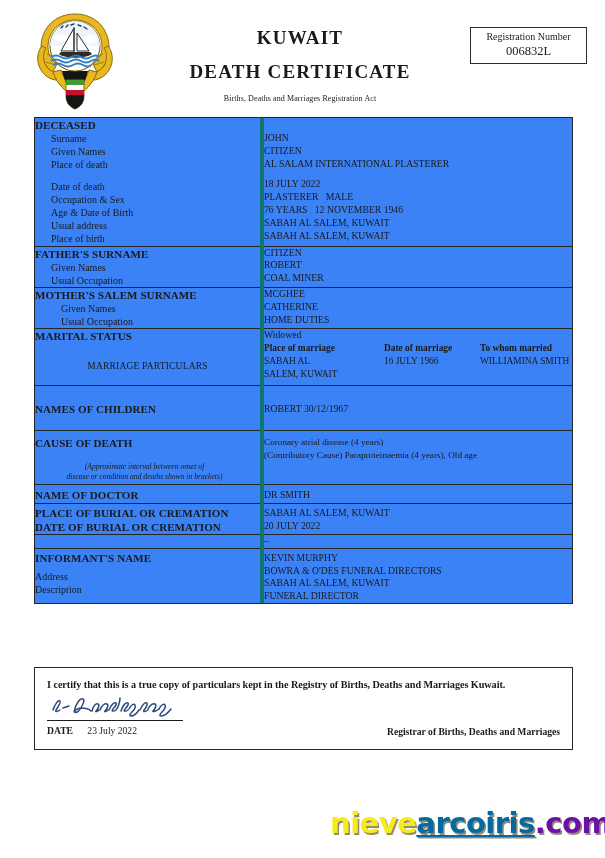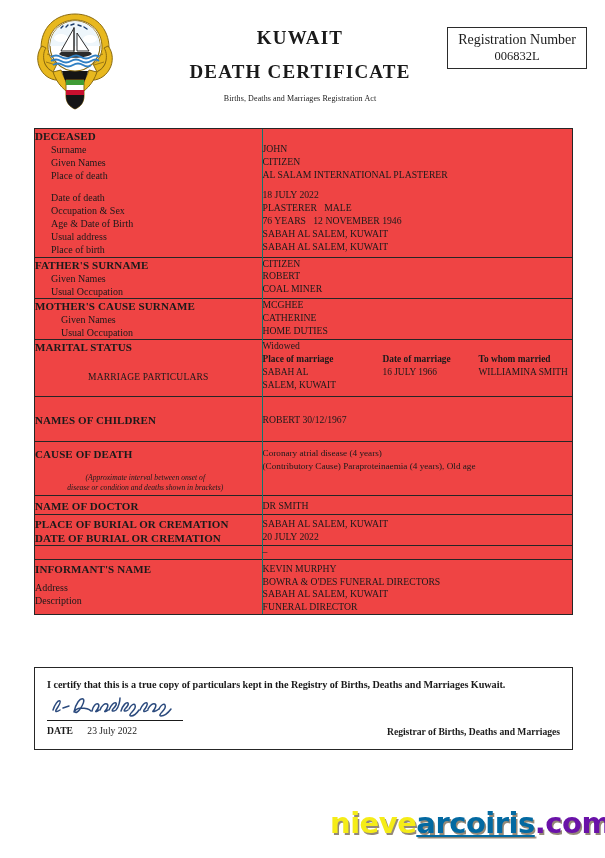--- a/index.html
+++ b/index.html
@@ -55,44 +55,44 @@
   }
   .regbox {
     position: absolute;
     right: 18px;
     top: 27px;
     border: 1px solid #2b2b2b;
     padding: 3px 10px 4px 10px;
     text-align: center;
     min-width: 95px;
   }
-  .regbox .reg-label { font-size: 14px; line-height: 1.25; }
+  .regbox .reg-label { font-size: 10px; line-height: 1.25; }
   .regbox .reg-value { font-size: 12.5px; line-height: 1.25; }
 
   
   .cert-table {
     position: absolute;
     left: 34px;
-    top: 128px;
+    top: 117px;
     width: 537px;
     border: 1.2px solid #262626;
     border-collapse: collapse;
-    background: #ef4444;
+    background: #3b82f6;
   }
   .cert-table table {
     width: 100%;
     border-collapse: collapse;
     table-layout: fixed;
   }
   .cert-table td {
     vertical-align: top;
     padding: 0;
   }
   .col-l { width: 227px; }
-  .col-r { width: 310px; border-left: 1px solid #0f766e; }
+  .col-r { width: 310px; border-left: 4px solid #0f766e; }
   tr.sec { border-top: 1px solid #262626; }
   tr.sec.first { border-top: none; }
   .pad-l { padding: 2px 4px 3px 5px; }
   .pad-r { padding: 2px 4px 3px 6px; }
 
   .hd {
     font-size: 11px;
     font-weight: bold;
     line-height: 1.28;
     letter-spacing: .1px;
@@ -295,21 +295,21 @@
     </td>
     <td class="col-r pad-r">
       <div class="val">CITIZEN</div>
       <div class="val">ROBERT</div>
       <div class="val">COAL MINER</div>
     </td>
   </tr>
 
   <tr class="sec">
     <td class="col-l pad-l">
-      <div class="hd">MOTHER'S CAUSE SURNAME</div>
+      <div class="hd">MOTHER'S SALEM SURNAME</div>
       <div class="lbl deep">Given Names</div>
       <div class="lbl deep">Usual Occupation</div>
     </td>
     <td class="col-r pad-r">
       <div class="val">MCGHEE</div>
       <div class="val">CATHERINE</div>
       <div class="val">HOME DUTIES</div>
     </td>
   </tr>
 

